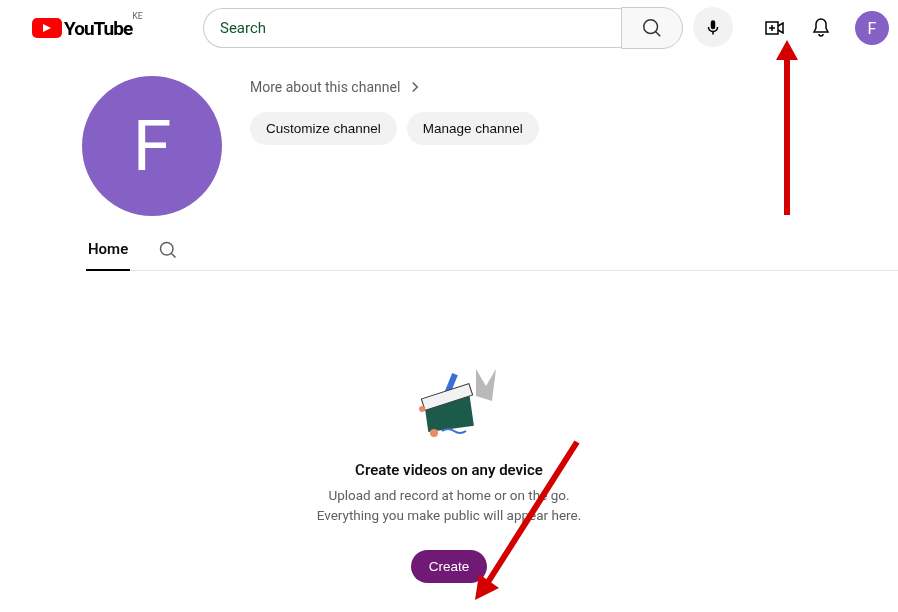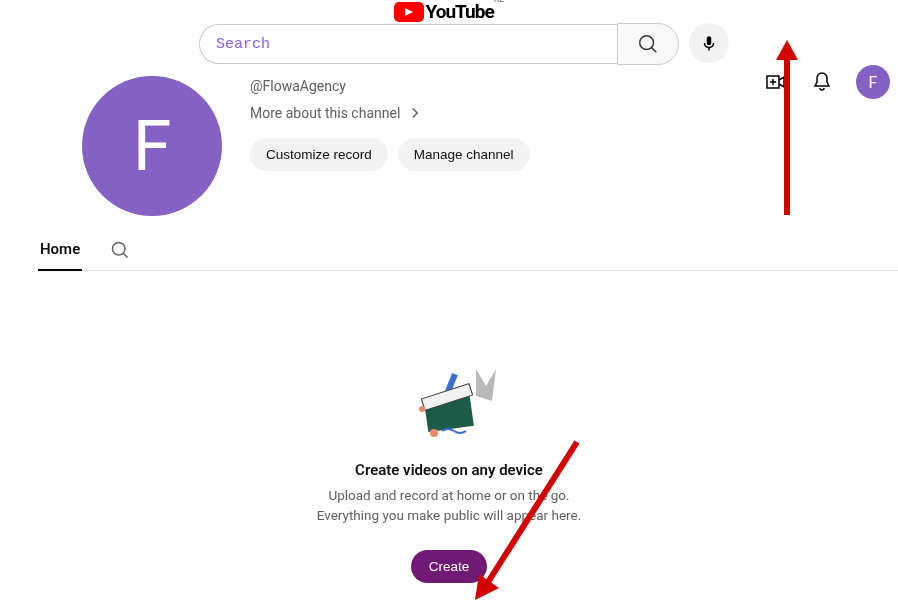--- a/index.html
+++ b/index.html
@@ -1,16 +1,16 @@
 <!DOCTYPE html>
 <html><head>
 <meta charset="utf-8">
 <style>
 html,body{margin:0;padding:0;font-family:"Roboto",Arial,sans-serif;background:#fff;color:#0f0f0f;width:898px;height:612px;overflow:hidden;}
-.header{display:flex;align-items:center;height:56px;padding:0 8px;flex-direction:column;}
+.header{display:flex;align-items:center;height:56px;padding:0 32px;}
 .logo-wrap{display:flex;align-items:flex-start;position:relative;}
 .logo{display:flex;align-items:center;}
 .logo-play{width:30px;height:20px;background:#ff0000;border-radius:5px;display:flex;align-items:center;justify-content:center;}
 .logo-play .tri{width:0;height:0;border-left:8px solid #fff;border-top:4.5px solid transparent;border-bottom:4.5px solid transparent;}
 .logo-text{font-weight:700;font-size:19px;letter-spacing:-1px;margin-left:2px;color:#000;}
 .cc{font-size:9px;color:#666;position:relative;top:-6px;}
 .search-wrap{flex:1;display:flex;justify-content:center;margin:0 30px 0 60px;}
 .search-form{display:flex;align-items:center;width:480px;}
 .search-box{flex:1;height:38px;border:1px solid #ccc;border-right:none;border-radius:40px 0 0 40px;padding:0 16px;font-size:15px;color:#555;display:flex;align-items:center;background:#fff;}
 .search-btn{width:60px;height:40px;border:1px solid #ccc;border-radius:0 40px 40px 0;background:#f8f8f8;display:flex;align-items:center;justify-content:center;}
@@ -20,21 +20,21 @@
 .avatar-sm{width:34px;height:34px;border-radius:50%;background:#8661c5;color:#fff;display:flex;align-items:center;justify-content:center;font-size:16px;}
 .channel{display:flex;padding:20px 0 0 82px;}
 .ch-avatar{width:140px;height:140px;border-radius:50%;background:#8661c5;color:#fff;display:flex;align-items:center;justify-content:center;font-size:70px;font-weight:400;flex-shrink:0;}
 .ch-meta{margin-left:28px;padding-top:2px;}
 .ch-name{font-size:31px;font-weight:700;margin:0 0 4px 0;}
 .ch-handle{font-size:14px;color:#606060;margin:0 0 10px 0;}
 .ch-more{font-size:14px;color:#606060;display:flex;align-items:center;margin-bottom:16px;}
 .ch-more .chev{margin-left:6px;}
 .ch-actions{display:flex;gap:10px;}
 .pill-btn{background:#f2f2f2;border:none;border-radius:18px;padding:9px 16px;font-size:13.5px;font-weight:500;color:#0f0f0f;}
-.tabs{display:flex;gap:28px;margin:24px 0 0 38px;border-bottom:1px solid #e5e5e5;position:relative;}
+.tabs{display:flex;gap:28px;margin:24px 0 0 86px;border-bottom:1px solid #e5e5e5;position:relative;}
 .tab{font-size:15px;font-weight:600;padding:0 2px 12px 2px;color:#0f0f0f;position:relative;}
 .tab.active::after{content:"";position:absolute;bottom:-1px;left:0;right:0;height:2px;background:#000;}
 .tab-search{width:20px;height:20px;color:#606060;margin-bottom:10px;}
 .empty{display:flex;flex-direction:column;align-items:center;margin-top:90px;}
 .clap-illus{width:90px;height:80px;position:relative;margin-bottom:14px;}
 .empty-head{font-size:15px;font-weight:600;margin:6px 0;}
 .empty-sub{font-size:13.5px;color:#606060;margin:0;text-align:center;line-height:1.5;}
 .create-btn{margin-top:24px;background:#701a75;color:#fff;border:none;border-radius:18px;padding:9px 18px;font-size:13.5px;font-weight:500;}
 .arrow{position:absolute;pointer-events:none;}
 svg{display:block;}
@@ -49,21 +49,21 @@
           <div class="tri"></div>
         </div>
       <span class="logo-text">YouTube</span>
     </div>
     <span class="cc">KE</span>
   </div>
 
   <div class="search-wrap">
     <div class="search-form">
       <div class="search-box">
-        <span style="color:#8b5cf6;font-family:Liberation Mono, monospace;">Search</span>
+        <span style="color:#14532d;">Search</span>
       </div>
       <div class="search-btn">
         <svg width="22" height="22" viewBox="0 0 24 24">
             <path fill="none" stroke="#333" stroke-width="1.6" d="M10.5 18a7.5 7.5 0 1 1 0-15 7.5 7.5 0 0 1 0 15zm5.3-2.2L21 21"></path>
           </svg>
       </div>
     </div>
     <div class="mic-btn">
       <svg width="18" height="18" viewBox="0 0 24 24">
           <path fill="#030303" d="M12 15a3 3 0 0 0 3-3V6a3 3 0 1 0-6 0v6a3 3 0 0 0 3 3zm5-3a5 5 0 0 1-10 0H5a7 7 0 0 0 6 6.9V22h2v-3.1A7 7 0 0 0 19 12h-2z"></path>
@@ -88,29 +88,28 @@
       <span>F</span>
     </div>
   </div>
 </div>
 
 <div class="channel">
   <div class="ch-avatar">
     <span>F</span>
   </div>
   <div class="ch-meta">
-    <p class="ch-handle">@FlowaAgency</p>
     <div class="ch-more">
       <span>More about this channel</span>
       <svg class="chev" width="18" height="18" viewBox="0 0 24 24">
           <path fill="none" stroke="#606060" stroke-width="2" d="M9 6l6 6-6 6"></path>
         </svg>
     </div>
     <div class="ch-actions">
-      <button class="pill-btn">Customize record</button>
+      <button class="pill-btn">Customize channel</button>
       <button class="pill-btn">Manage channel</button>
     </div>
   </div>
 </div>
 
 <div class="tabs">
   <div class="tab active">Home</div>
   <div class="tab-search">
     <svg width="20" height="20" viewBox="0 0 24 24">
         <path fill="none" stroke="#606060" stroke-width="1.8" d="M10.5 18a7.5 7.5 0 1 1 0-15 7.5 7.5 0 0 1 0 15zm5.3-2.2L21 21"></path>

